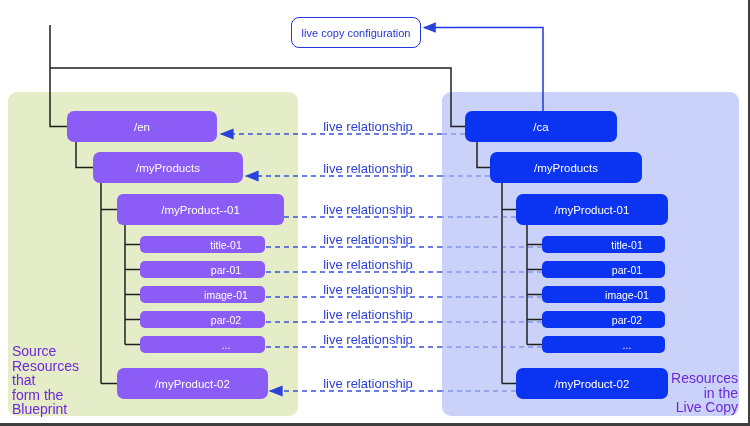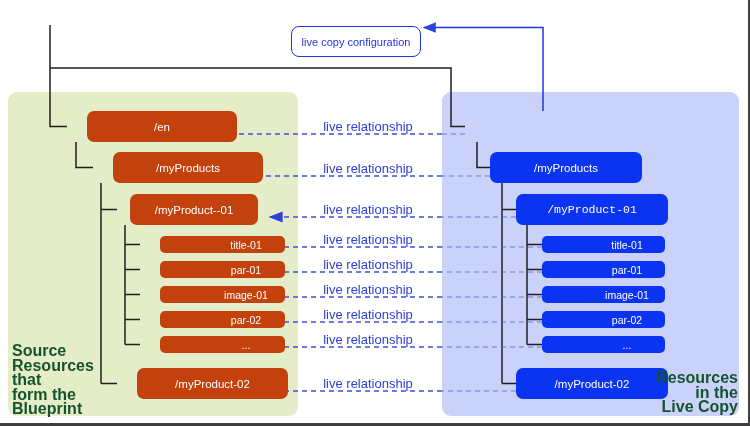--- a/index.html
+++ b/index.html
@@ -4,30 +4,30 @@
 <style>
   html,body{margin:0;padding:0;background:#fff;font-family:"Liberation Sans",sans-serif;}
   #stage{position:relative;width:750px;height:426px;box-sizing:border-box;background:#fff;
          border-right:2px solid #3f3f3f;border-bottom:3px solid #3f3f3f;overflow:hidden;}
   .panel{position:absolute;border-radius:9px;z-index:1;}
   #blueprint-panel{left:8px;top:92px;width:290px;height:324px;background:#e4edc7;}
   #livecopy-panel{left:442px;top:92px;width:297px;height:324px;background:#cbd2f9;}
   svg.wires{position:absolute;left:0;top:0;z-index:2;pointer-events:none;}
   .box{position:absolute;display:flex;align-items:center;justify-content:center;
        color:#fff;font-size:11.5px;border-radius:7px;z-index:3;}
-  .green{background:#c2410c;margin-left:20px;}
+  .green{background:#8b5cf6;}
   .blue{background:#0b33f2;}
   .small{font-size:10.5px;border-radius:5px;padding-left:47px;}
   .rel-label{position:absolute;left:313px;width:110px;text-align:center;
              color:#2b3fd4;font-size:13px;z-index:3;}
-  .config{position:absolute;left:291px;top:26px;width:128px;height:29px;background:#fff;
+  .config{position:absolute;left:291px;top:17px;width:128px;height:29px;background:#fff;
           border:1.5px solid #2336e0;border-radius:8px;color:#2336e0;font-size:11px;
           display:flex;align-items:center;justify-content:center;z-index:3;}
-  .corner-text{position:absolute;font-weight:bold;font-size:16px;line-height:14.5px;
-               color:#14532d;z-index:3;white-space:pre-line;}
+  .corner-text{position:absolute;font-weight:normal;font-size:14px;line-height:14.5px;
+               color:#6d28d9;z-index:3;white-space:pre-line;}
   #blueprint-caption{left:12px;top:344px;text-align:left;}
   #livecopy-caption{left:650px;top:371px;width:88px;text-align:right;}
 </style>
 </head>
 <body>
 
 <div id="stage">
 
   <div class="panel" id="blueprint-panel"></div>
   <div class="panel" id="livecopy-panel"></div>
@@ -90,30 +90,31 @@
         <path d="M442,391 H270" marker-end="url(#ah-blue)"></path>
     </g>
   </svg>
 
   <div class="config">
       <span>live copy configuration</span>
     </div>
 
   <div class="box green" style="left:67px;top:111px;width:150px;height:31px;">/en</div>
   <div class="box green" style="left:93px;top:152px;width:150px;height:31px;">/myProducts</div>
-  <div class="box green" style="left:110px;top:194px;width:128px;height:31px;">/myProduct--01</div>
+  <div class="box green" style="left:117px;top:194px;width:167px;height:31px;border-radius:6px;">/myProduct--01</div>
   <div class="box green small" style="left:140px;top:236px;width:78px;height:17px;">title-01</div>
   <div class="box green small" style="left:140px;top:261px;width:78px;height:17px;">par-01</div>
   <div class="box green small" style="left:140px;top:286px;width:78px;height:17px;">image-01</div>
   <div class="box green small" style="left:140px;top:311px;width:78px;height:17px;">par-02</div>
   <div class="box green small" style="left:140px;top:336px;width:78px;height:17px;">...</div>
   <div class="box green" style="left:117px;top:368px;width:151px;height:31px;">/myProduct-02</div>
 
+  <div class="box blue" style="left:465px;top:111px;width:152px;height:31px;">/ca</div>
   <div class="box blue" style="left:490px;top:152px;width:152px;height:31px;">/myProducts</div>
-  <div class="box blue" style="left:516px;top:194px;width:152px;height:31px;font-family:Liberation Mono, monospace;">/myProduct-01</div>
+  <div class="box blue" style="left:516px;top:194px;width:152px;height:31px;">/myProduct-01</div>
   <div class="box blue small" style="left:542px;top:236px;width:76px;height:17px;">title-01</div>
   <div class="box blue small" style="left:542px;top:261px;width:76px;height:17px;">par-01</div>
   <div class="box blue small" style="left:542px;top:286px;width:76px;height:17px;">image-01</div>
   <div class="box blue small" style="left:542px;top:311px;width:76px;height:17px;">par-02</div>
   <div class="box blue small" style="left:542px;top:336px;width:76px;height:17px;">...</div>
   <div class="box blue" style="left:516px;top:368px;width:152px;height:31px;">/myProduct-02</div>
 
   <span class="rel-label" style="top:119px;">live relationship</span>
   <span class="rel-label" style="top:161px;">live relationship</span>
   <span class="rel-label" style="top:202px;">live relationship</span>

